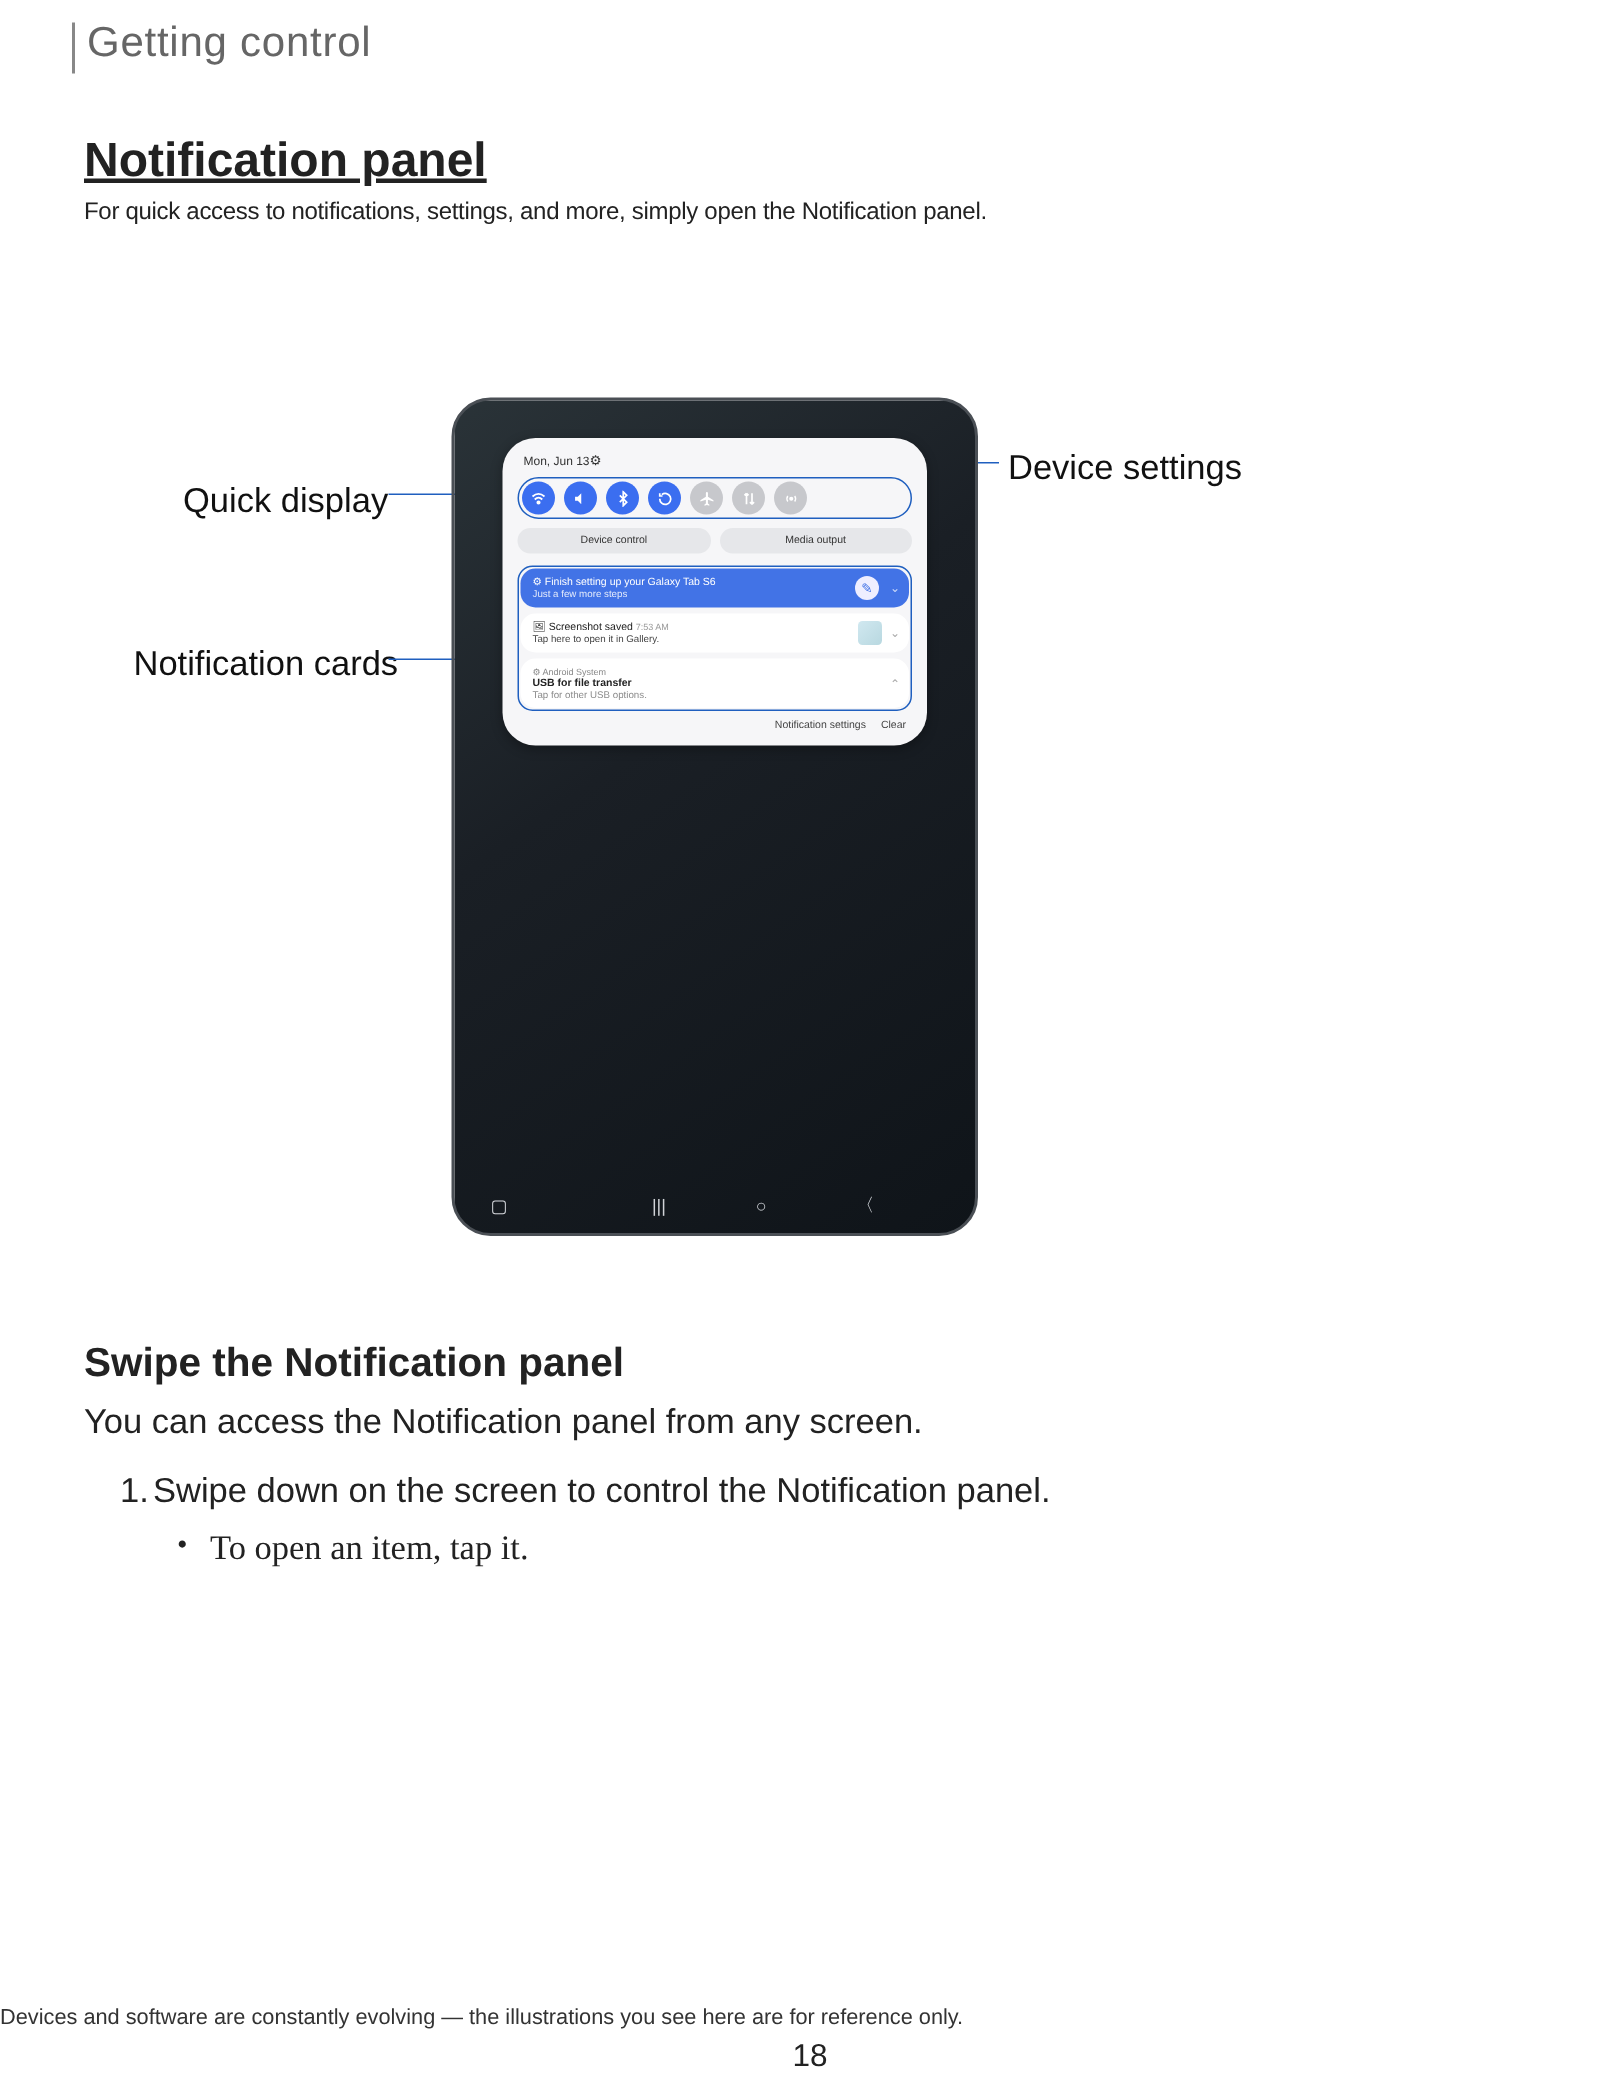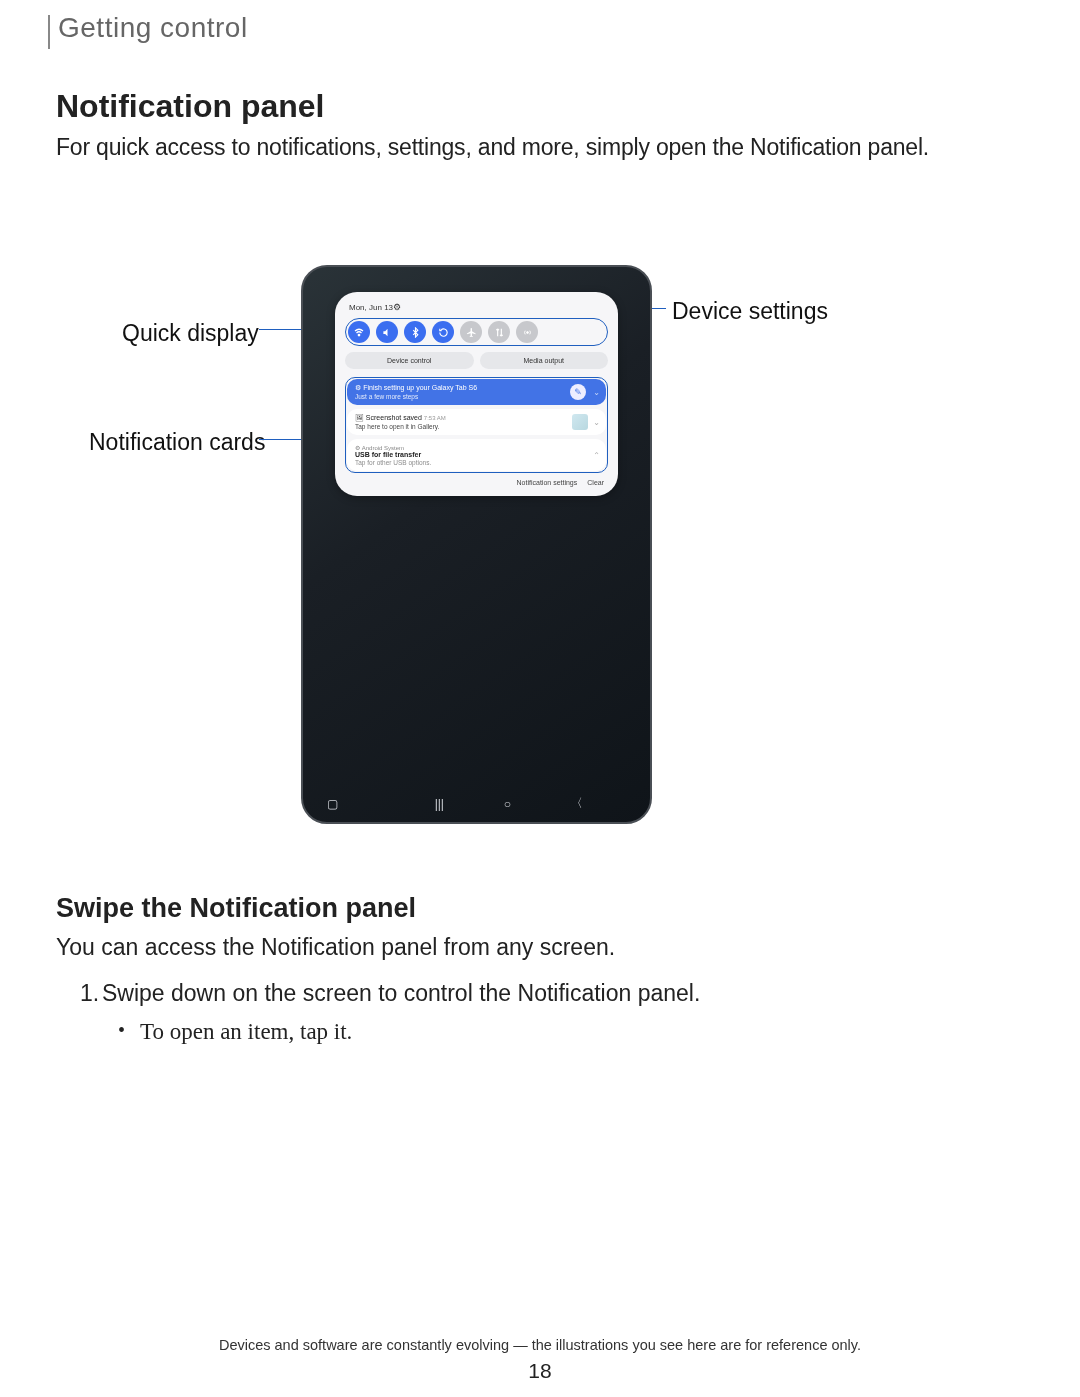--- a/index.html
+++ b/index.html
@@ -28,27 +28,28 @@
     color: #666;
     letter-spacing: 0.5px;
   }
   .h1 {
     position: absolute;
     left: 56px;
     top: 88px;
     font-size: 32px;
     font-weight: 600;
     letter-spacing: 0px;
+    text-decoration: underline;
   }
   .intro {
     position: absolute;
     left: 56px;
     top: 131px;
     width: 880px;
-    font-size: 23px;
+    font-size: 16px;
     line-height: 1.4;
     letter-spacing: -0.2px;
   }
   .diagram {
     position: absolute;
     left: 55px;
     top: 262px;
     width: 900px;
     height: 570px;
   }
@@ -198,21 +199,20 @@
     content: "•";
     position: absolute;
     left: -22px;
     font-size: 20px;
     top: 1px;
   }
   .footnote {
     position: absolute;
     bottom: 44px;
     left: 0; right: 0;
-    text-align: center;
     font-size: 14.5px;
     color: #333;
   }
   .pagenum {
     position: absolute;
     bottom: 14px;
     left: 0; right: 0;
     text-align: center;
     font-size: 21px;
   }

